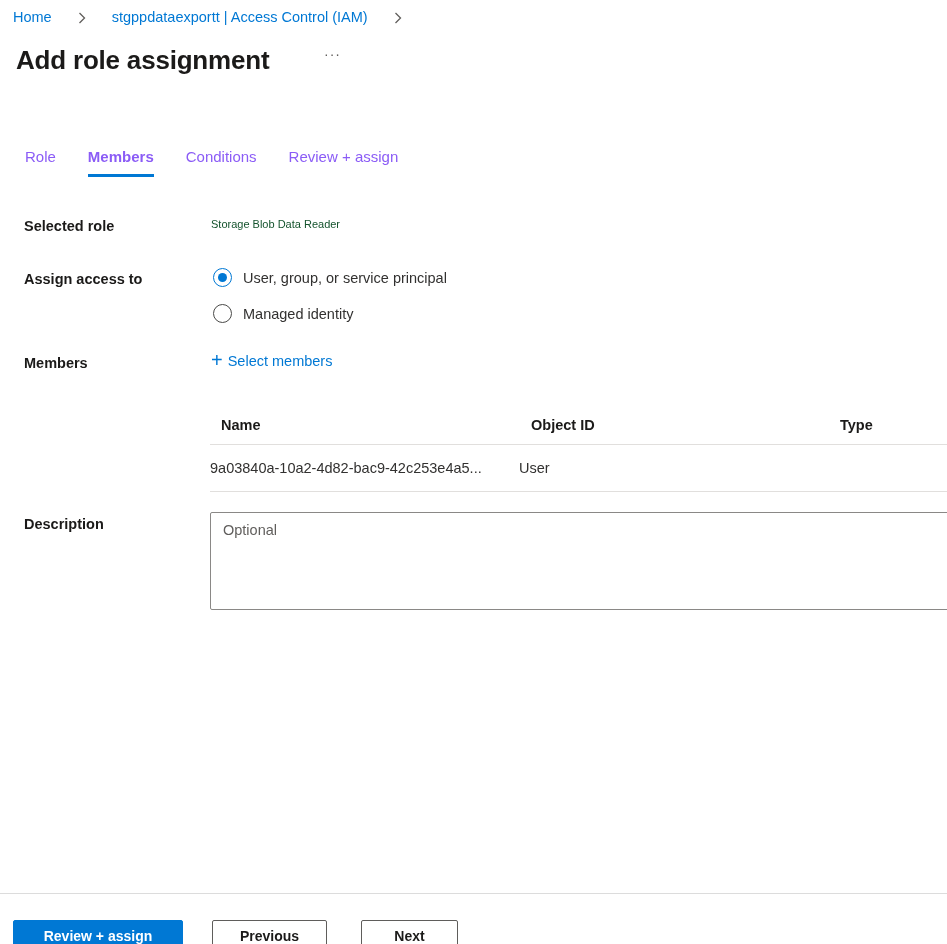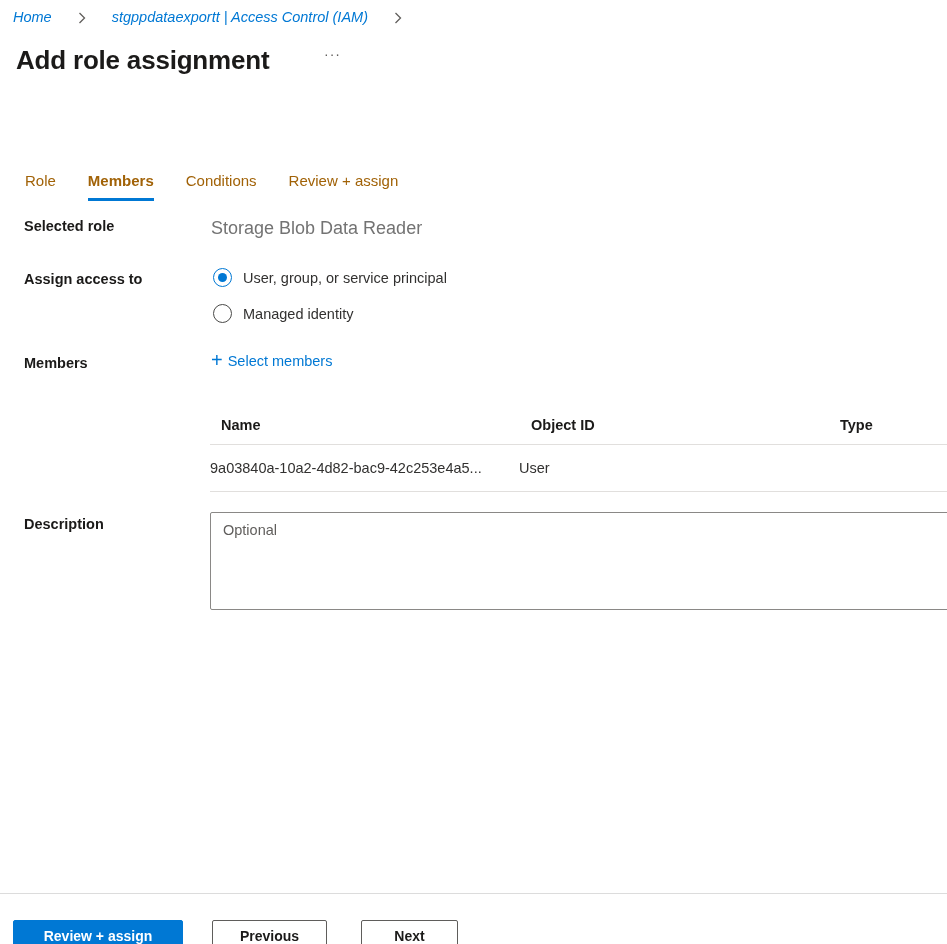--- a/index.html
+++ b/index.html
@@ -11,21 +11,20 @@
     background: #ffffff;
     font-family: "Liberation Sans", sans-serif;
     color: #323130;
   }
 
   
   .breadcrumb {
     position: absolute; left: 13px; top: 9px;
     display: flex; align-items: center; gap: 26px;
     font-size: 14.5px;
-    font-style: italic;
   }
   .breadcrumb a { color: #0078d4; text-decoration: none; cursor: pointer; }
   .chev { display: inline-flex; align-items: center; margin-top: 1px; }
 
   
   .page-title {
     position: absolute; left: 12px; top: 41px;
     font-size: 26px; font-weight: 700; color: #1b1a19;
     margin: 4px; letter-spacing: -0.2px;
   }
@@ -34,33 +33,33 @@
     color: #605e5c; font-size: 14px; letter-spacing: 1px;
     cursor: pointer; user-select: none;
   }
 
   
   .tabs {
     position: absolute; left: 25px; top: 148px;
     display: flex; gap: 32px; font-size: 15px;
   }
   .tab {
-    color: #a16207; padding-bottom: 9px;
-    border-bottom: 3px solid transparent; cursor: pointer; margin-top: 24px;
+    color: #8b5cf6; padding-bottom: 9px;
+    border-bottom: 3px solid transparent; cursor: pointer;
   }
   .tab.active { font-weight: 700; border-bottom-color: #0078d4; }
 
   
   .flabel {
     position: absolute; left: 24px;
     font-size: 14.5px; font-weight: 700; color: #1b1a19;
   }
   .fvalue {
     position: absolute; left: 211px;
-    font-size: 18px; color: #737373;
+    font-size: 11px; color: #14532d;
   }
 
   
   .radio-row {
     position: absolute; left: 213px;
     display: flex; align-items: center; gap: 11px;
     font-size: 14.5px; color: #323130; cursor: pointer;
   }
   .radio {
     width: 19px; height: 19px; border-radius: 50%;

